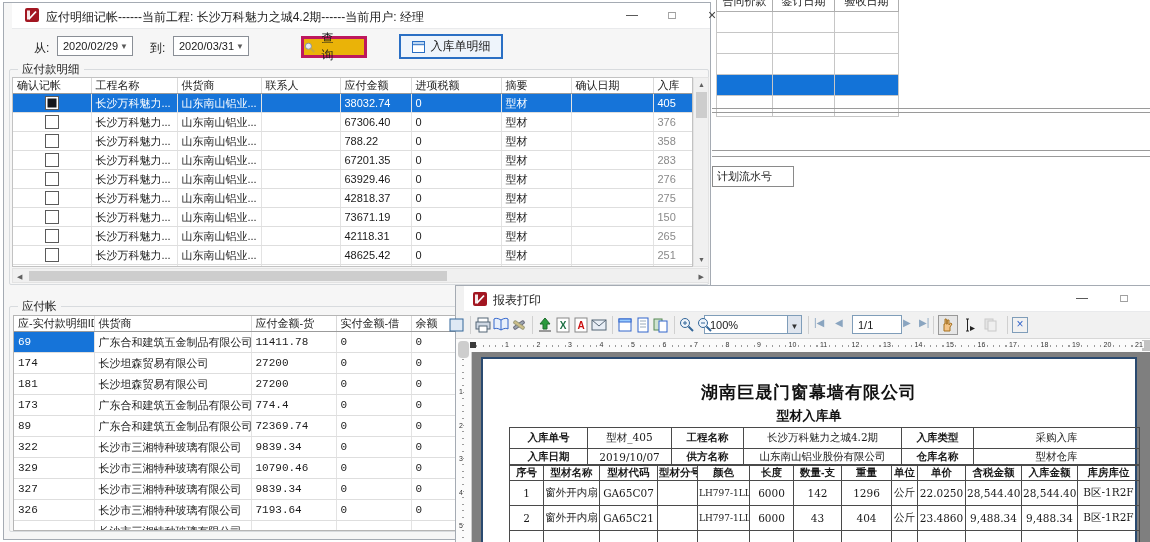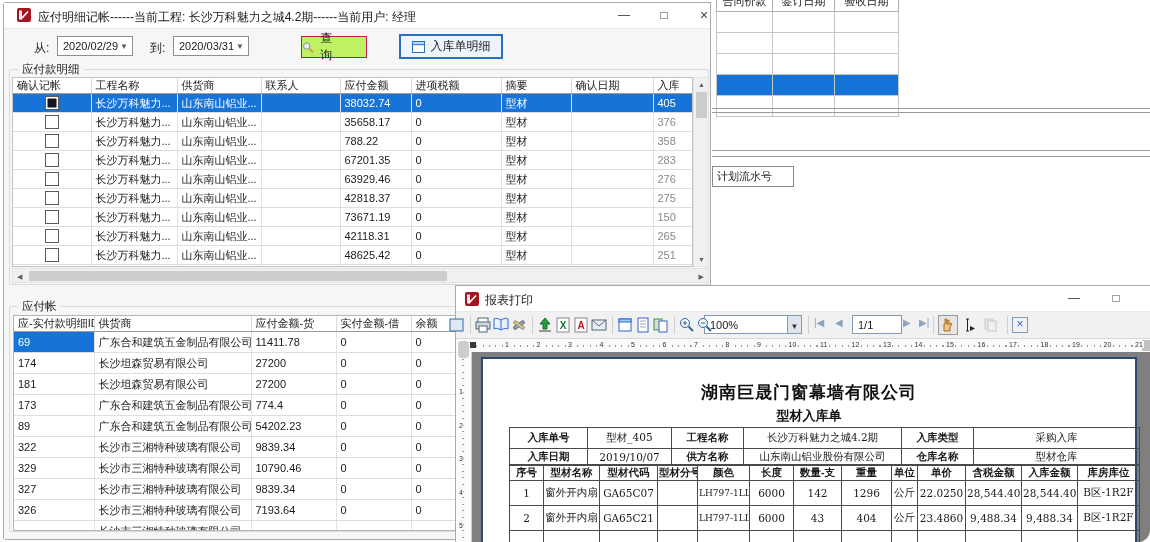--- a/index.html
+++ b/index.html
@@ -1,44 +1,44 @@
 <!DOCTYPE html>
 <html><head>
 <meta charset="utf-8">
 <style>
   html,body{margin:0;padding:0;background:#fff;}
   .screen{position:relative;width:1150px;height:542px;background:#fff;overflow:hidden;
-    font-family:"Liberation Sans","DejaVu Sans",sans-serif;color:#1a1a1a;border-radius:12px;}
+    font-family:"Liberation Sans","DejaVu Sans",sans-serif;color:#1a1a1a;}
   .abs{position:absolute;}
   
   .win{position:absolute;background:#f6f6f6;border:1px solid #a5abb3;box-sizing:border-box;}
-  .titlebar{position:absolute;left:0;top:0;right:0;height:25px;background:#fff;border-bottom:1px solid #e9eaec;}
+  .titlebar{position:absolute;left:8px;top:0;right:0;height:25px;background:#fff;border-bottom:1px solid #e9eaec;}
   .titlebar .ttext{position:absolute;left:34px;top:6px;font-size:12px;white-space:nowrap;color:#222;}
   .appicon{position:absolute;left:13px;top:5px;width:14px;height:14px;}
   .winctl{position:absolute;top:0;height:25px;width:30px;text-align:center;line-height:25px;font-size:12px;color:#444;}
   
   .lbl{position:absolute;font-size:12px;color:#222;white-space:nowrap;}
   .combo{position:absolute;height:20px;background:#fff;border:1px solid #8a8f96;box-sizing:border-box;font-size:11px;}
   .combo .cv{position:absolute;left:5px;top:3px;white-space:nowrap;}
   .combo .chev{position:absolute;right:4px;top:5px;font-size:8px;color:#5a5a5a;}
-  .btn{position:absolute;background:#bef264;border:1px solid #be185d;box-sizing:border-box;font-size:12px;
+  .btn{position:absolute;background:#eab308;border:3px solid #be185d;box-sizing:border-box;font-size:12px;
        display:flex;align-items:center;justify-content:center;gap:6px;}
   .btn.focus{border:2px solid #2a6fc4;background:#eef4fb;}
   .group{position:absolute;border:1px solid #d8dbde;border-radius:2px;box-sizing:border-box;}
   .group>.glab{position:absolute;top:-8px;left:8px;background:#f6f6f6;padding:0 4px;font-size:11.5px;color:#222;}
   
   .gridwrap{position:absolute;background:#fff;border:1px solid #c2c2c2;overflow:hidden;box-sizing:border-box;}
   table.grid{border-collapse:collapse;table-layout:fixed;background:#fff;width:100%;}
   table.grid th{font-weight:normal;font-size:11px;text-align:left;padding:0 4px;height:14px;
       border-bottom:1px solid #9b9b9b;border-right:1px solid #d9d9d9;white-space:nowrap;overflow:hidden;}
   table.grid td{font-size:11px;padding:0 4px;border-bottom:1px solid #dedede;border-right:1px solid #e3e3e3;
       white-space:nowrap;overflow:hidden;}
   .t1 td{height:18px;}
   .t2 th{height:auto;white-space:normal;vertical-align:middle;border-bottom:1px solid #9b9b9b;}
-  .t2 td{height:20px;}
+  .t2 td{height:20px;font-family:Liberation Mono, monospace;}
   tr.sel td{background:#1674d9;color:#fff;}
   td.dim{color:#8a8a8a;}
   td.selcell{background:#1674d9;color:#fff;}
   .cb{width:12px;height:12px;border:1px solid #5a5a5a;background:#fff;margin:0 auto;}
   .cb.checked{background:#13161c;box-shadow:inset 0 0 0 1.5px #fff;}
   
   .sb{position:absolute;background:#f0f0f0;box-sizing:border-box;border:1px solid #e3e3e3;}
   .sb .arr{position:absolute;color:#606060;font-size:7px;line-height:1;}
   .sb .thumb{position:absolute;background:#cdcdcd;}
   
@@ -208,21 +208,21 @@
               <td></td>
               <td>405</td>
             </tr>
             <tr class="">
               <td>
                 <div class="cb"></div>
               </td>
               <td>长沙万科魅力...</td>
               <td>山东南山铝业...</td>
               <td></td>
-              <td>35658.17</td>
+              <td>67306.40</td>
               <td>0</td>
               <td>型材</td>
               <td></td>
               <td class="dim">376</td>
             </tr>
             <tr class="">
               <td>
                 <div class="cb"></div>
               </td>
               <td>长沙万科魅力...</td>
@@ -381,21 +381,21 @@
             <tr>
               <td>173</td>
               <td>广东合和建筑五金制品有限公司</td>
               <td>774.4</td>
               <td>0</td>
               <td>0</td>
             </tr>
             <tr>
               <td>89</td>
               <td>广东合和建筑五金制品有限公司</td>
-              <td>54202.23</td>
+              <td>72369.74</td>
               <td>0</td>
               <td>0</td>
             </tr>
             <tr>
               <td>322</td>
               <td>长沙市三湘特种玻璃有限公司</td>
               <td>9839.34</td>
               <td>0</td>
               <td>0</td>
             </tr>

